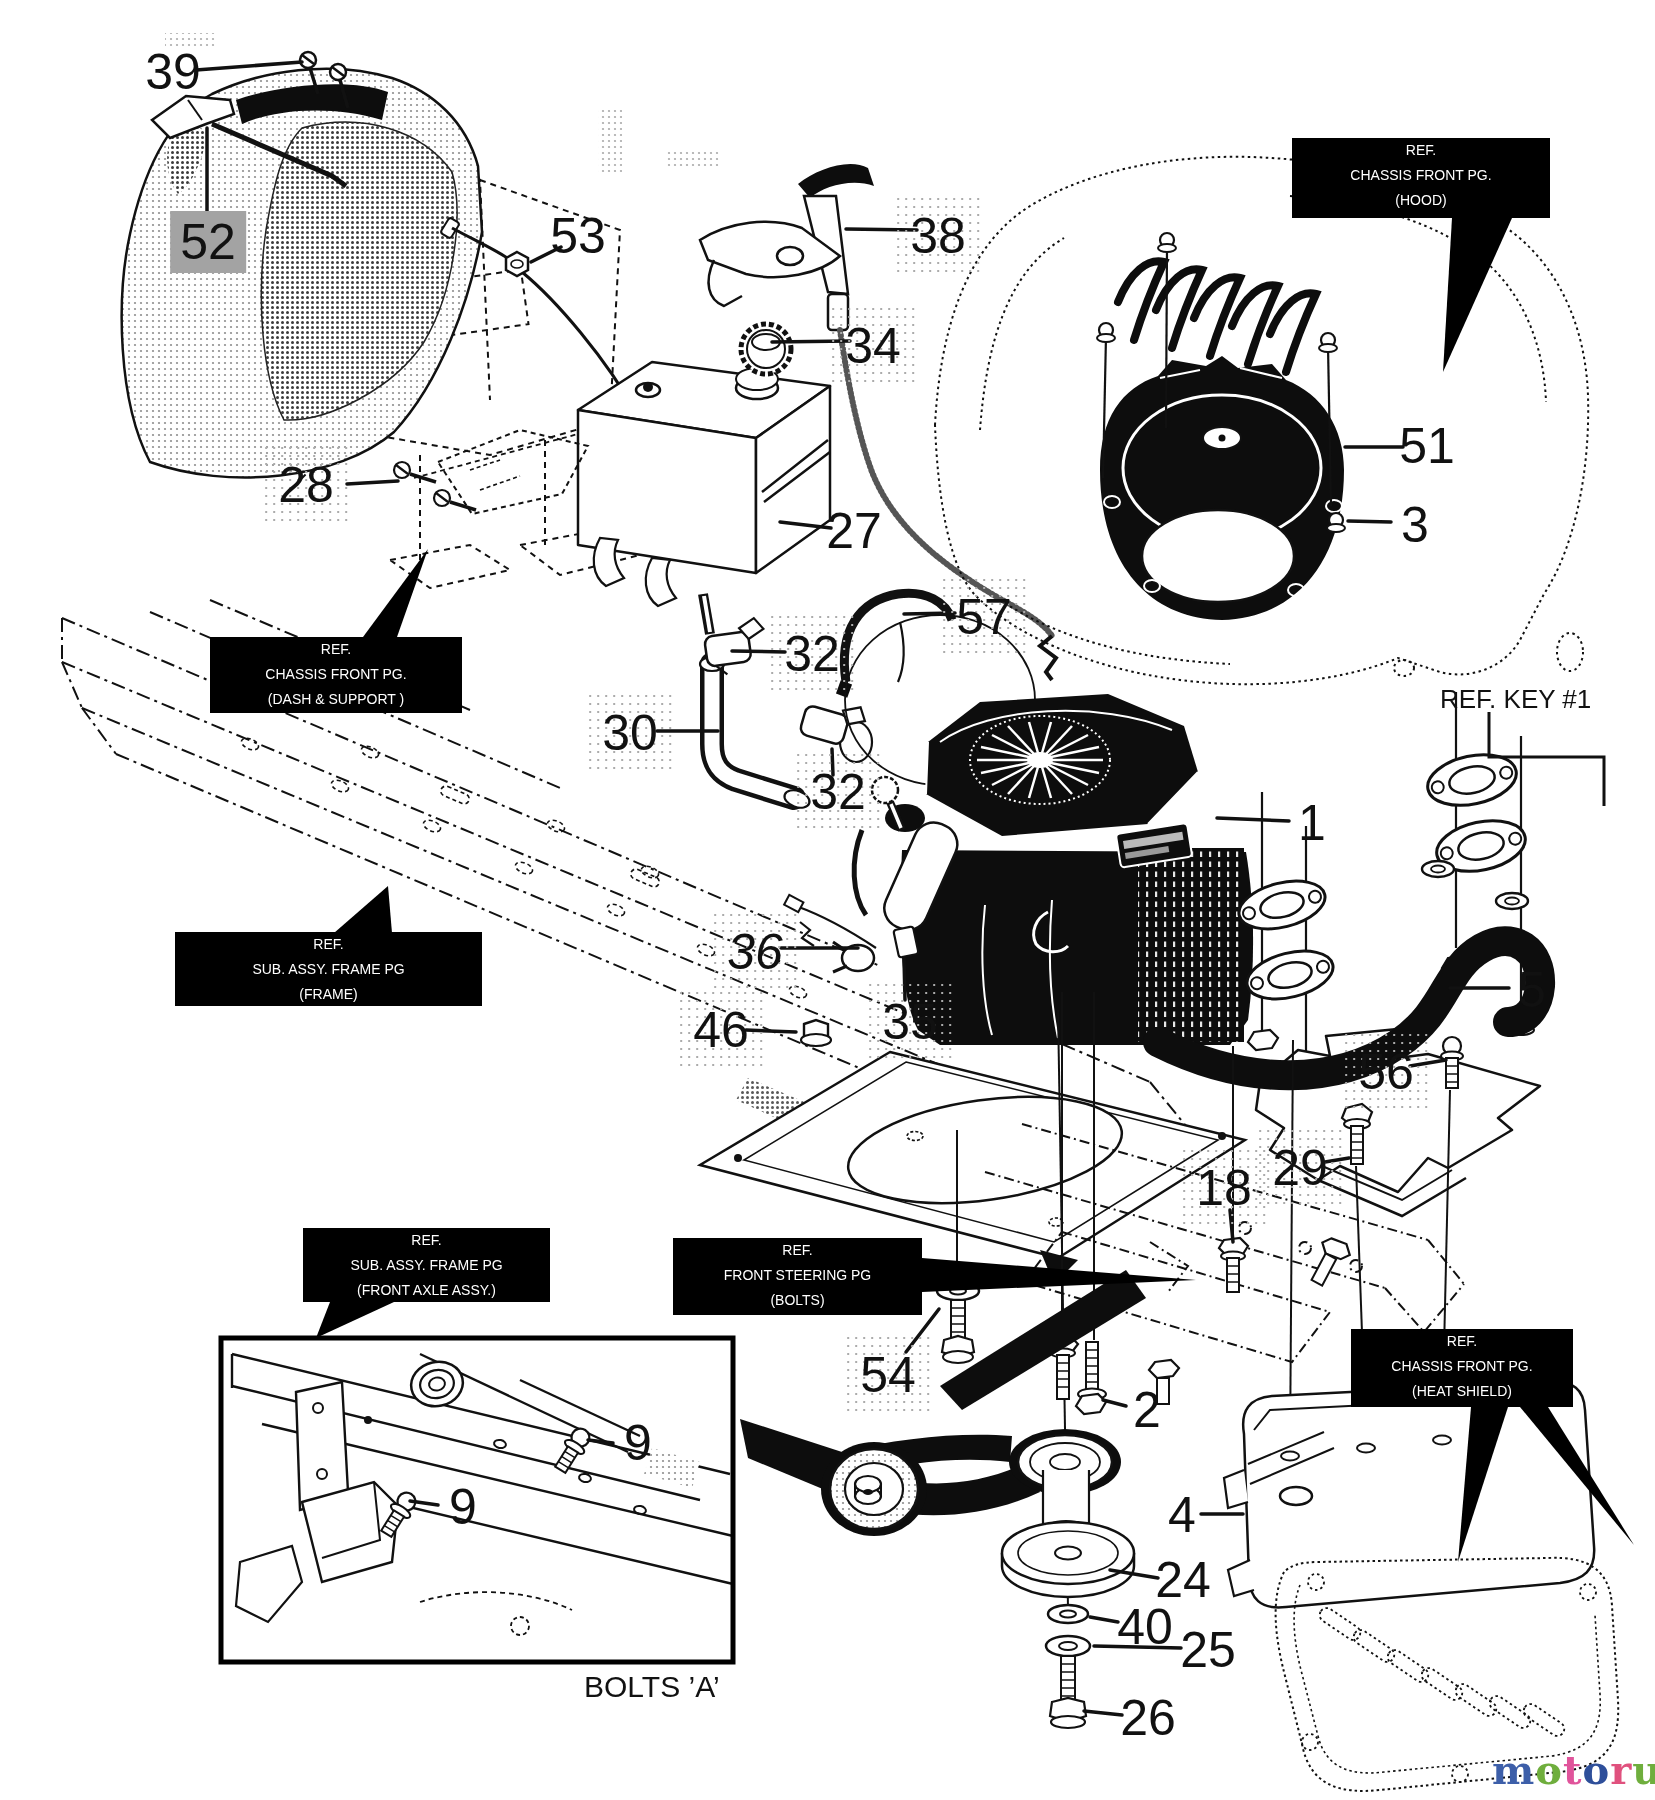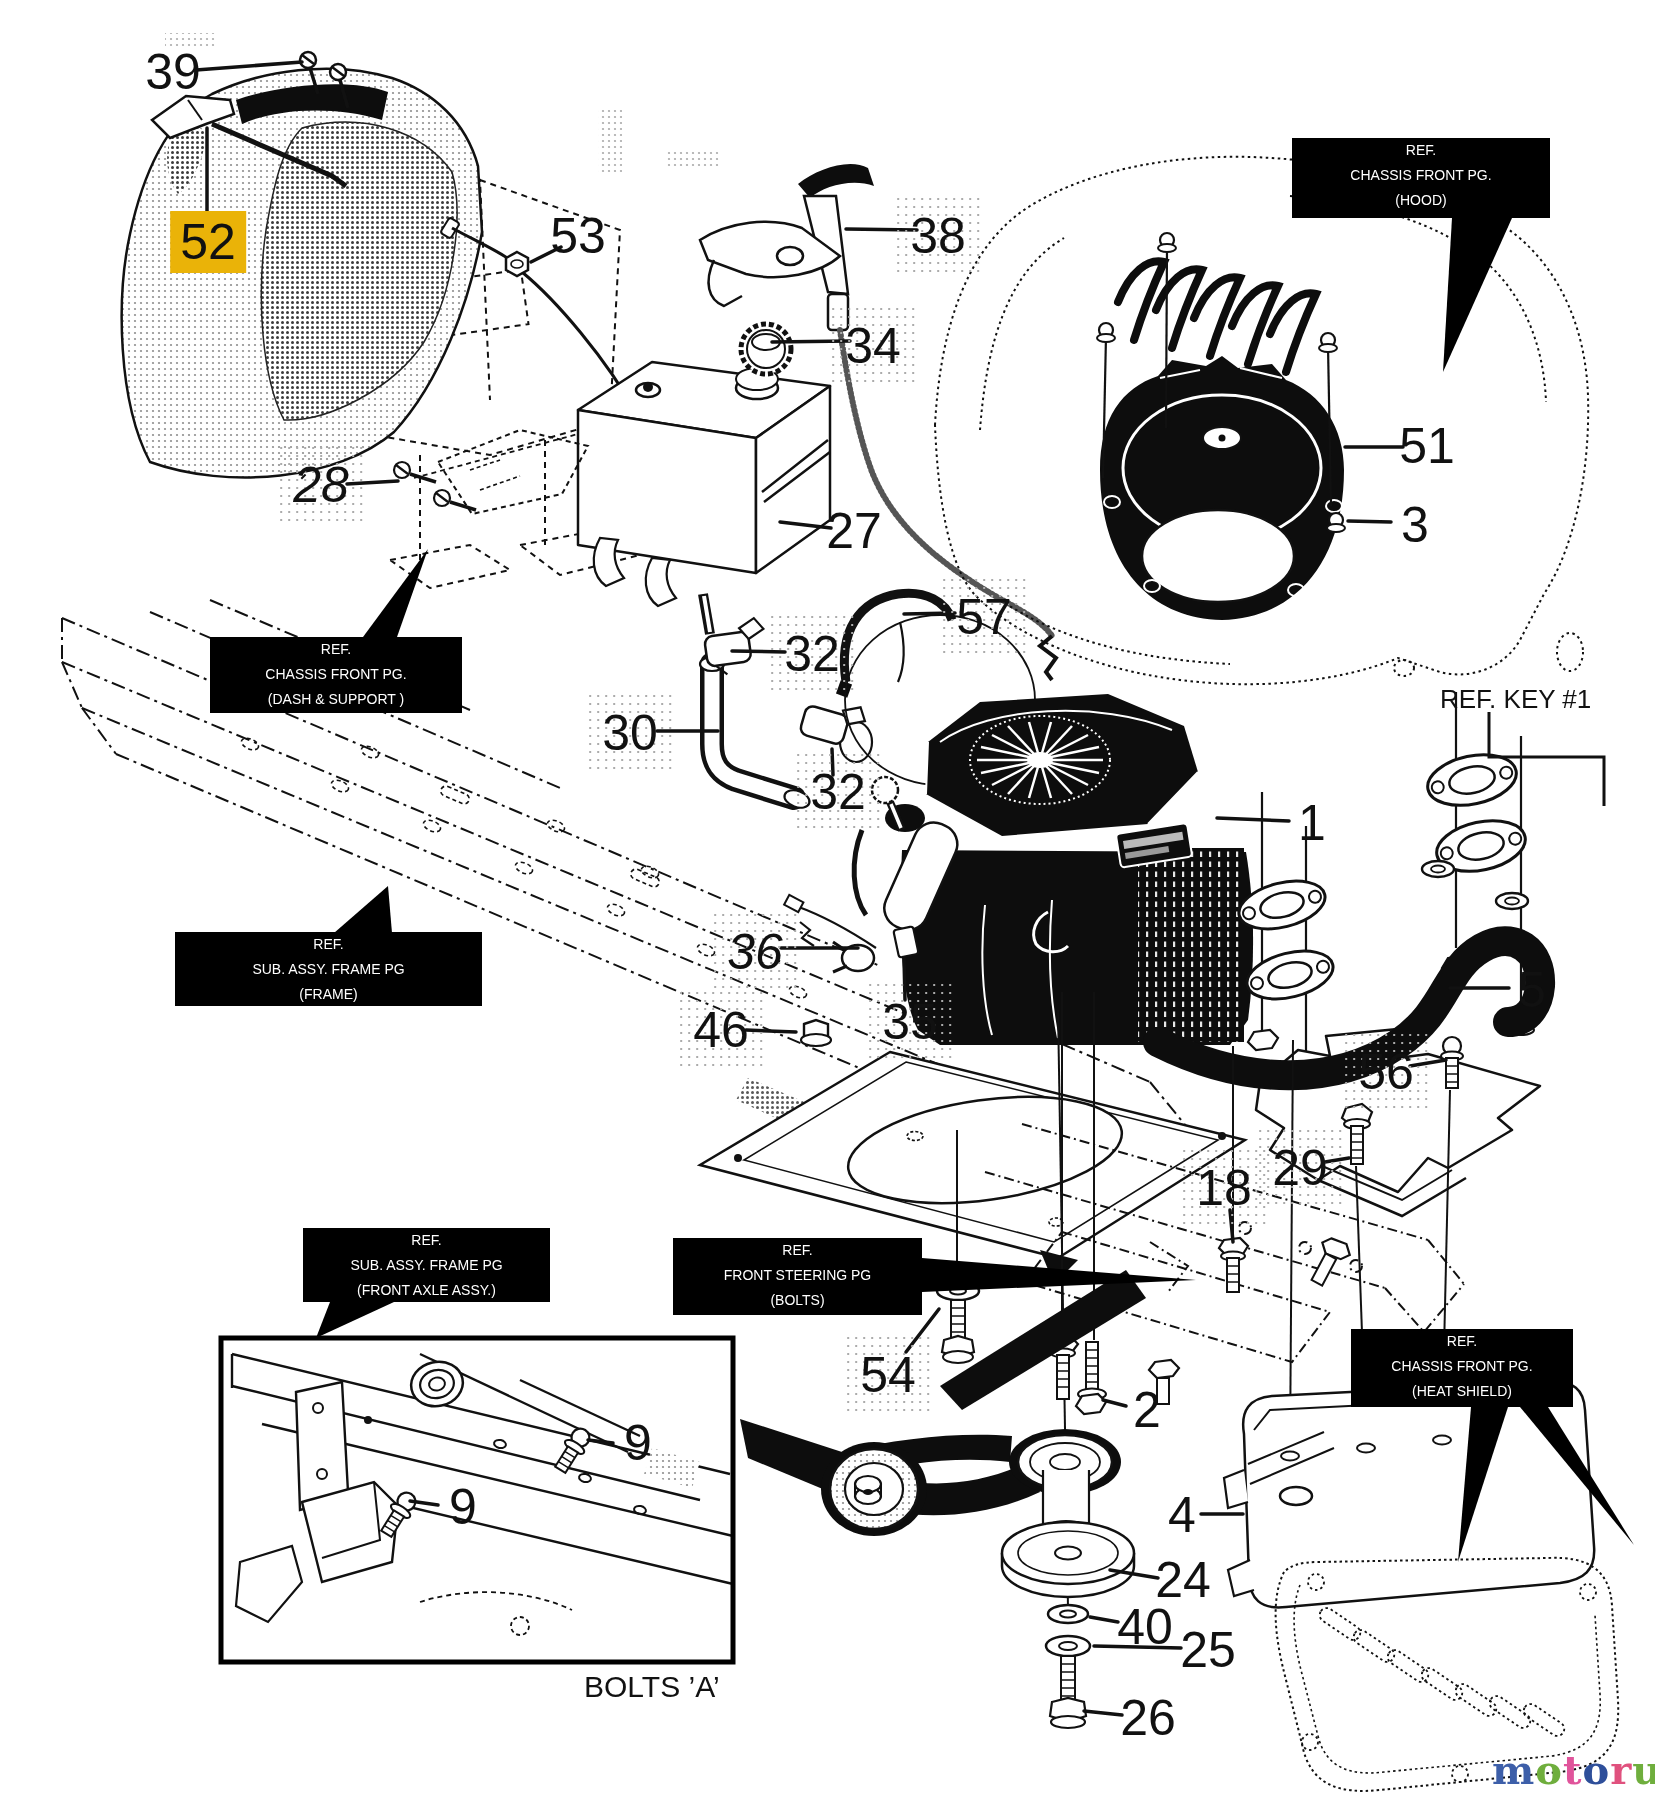--- a/index.html
+++ b/index.html
@@ -6,21 +6,21 @@
   .stage{position:relative;width:1655px;height:1800px;background:#fff;overflow:hidden;
          font-family:"Liberation Sans",sans-serif;color:#111;}
   .stage svg{position:absolute;left:0;top:0;}
   .refbox{position:absolute;background:#000;color:#fff;text-align:center;
           display:flex;flex-direction:column;
           font-size:14px;line-height:25px;white-space:nowrap;}
   .callout{position:absolute;transform:translate(-50%,-50%);font-size:50px;
            color:#111;white-space:nowrap;z-index:5;}
   .halo{background-image:radial-gradient(circle,#ababab 1.3px,rgba(255,255,255,0) 1.5px);
         background-size:8px 8px;padding:12px 16px;}
-  .whitebox{background:#eab308;padding:2px 10px;}
+  .whitebox{background:#a3a3a3;padding:2px 10px;}
   .keynote{position:absolute;font-size:26px;white-space:nowrap;}
   .insetlabel{position:absolute;font-size:30px;white-space:nowrap;}
   .logo{position:absolute;font-family:"DejaVu Serif",serif;font-weight:bold;
         font-size:40px;letter-spacing:1px;white-space:nowrap;}
 </style>
 </head>
 <body>
 
 <div class="stage" id="stage">
 
@@ -582,21 +582,21 @@
 <div class="keynote" style="left:1440px;top:684px;">REF. KEY #1</div>
 <div class="insetlabel" style="left:584px;top:1670px;">BOLTS ’A’</div>
 
 <div id="callout-layer">
       <div class="callout" style="left: 173px; top: 72px;">39</div>
       <div class="callout whitebox" style="left: 208px; top: 242px;">52</div>
       <div class="callout" style="left: 578px; top: 236px;">53</div>
       <div class="callout halo" style="left: 938px; top: 236px;">38</div>
       <div class="callout halo" style="left: 873px; top: 346px;">34</div>
       <div class="callout" style="left: 854px; top: 531px;">27</div>
-      <div class="callout halo" style="left: 321px; top: 485px; font-style: italic;">28</div>
+      <div class="callout halo" style="left: 306px; top: 485px;">28</div>
       <div class="callout" style="left: 1427px; top: 446px;">51</div>
       <div class="callout" style="left: 1415px; top: 525px;">3</div>
       <div class="callout halo" style="left: 984px; top: 617px;">57</div>
       <div class="callout halo" style="left: 812px; top: 654px;">32</div>
       <div class="callout halo" style="left: 630px; top: 733px;">30</div>
       <div class="callout halo" style="left: 838px; top: 792px;">32</div>
       <div class="callout" style="left: 1312px; top: 823px;">1</div>
       <div class="callout" style="left: 1532px; top: 990px;">5</div>
       <div class="callout halo" style="left: 755px; top: 952px; font-style: italic;">36</div>
       <div class="callout halo" style="left: 910px; top: 1022px;">35</div>

